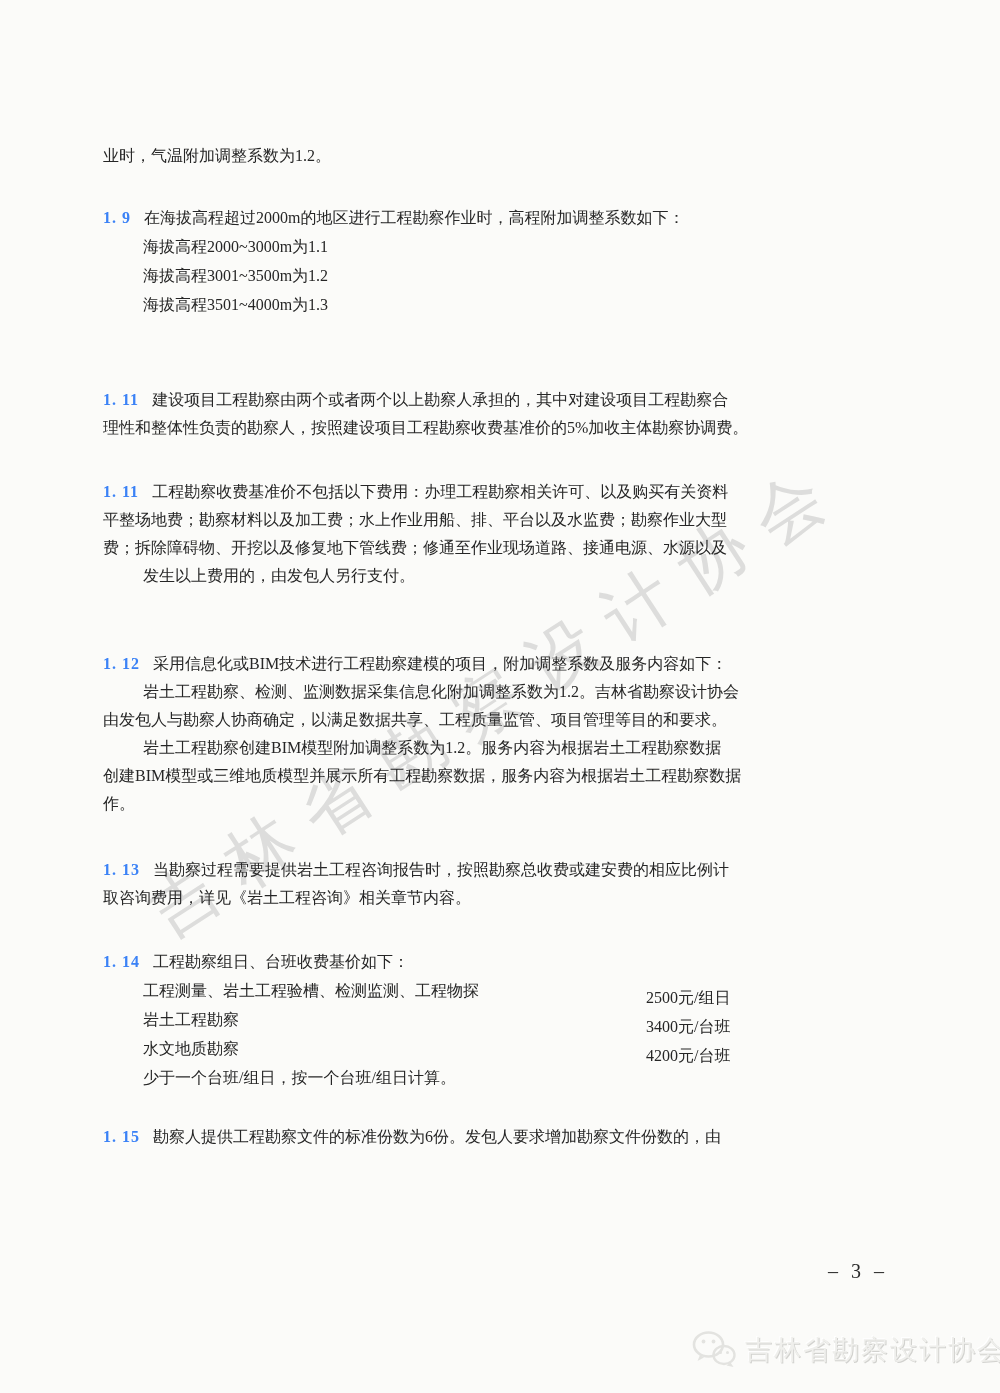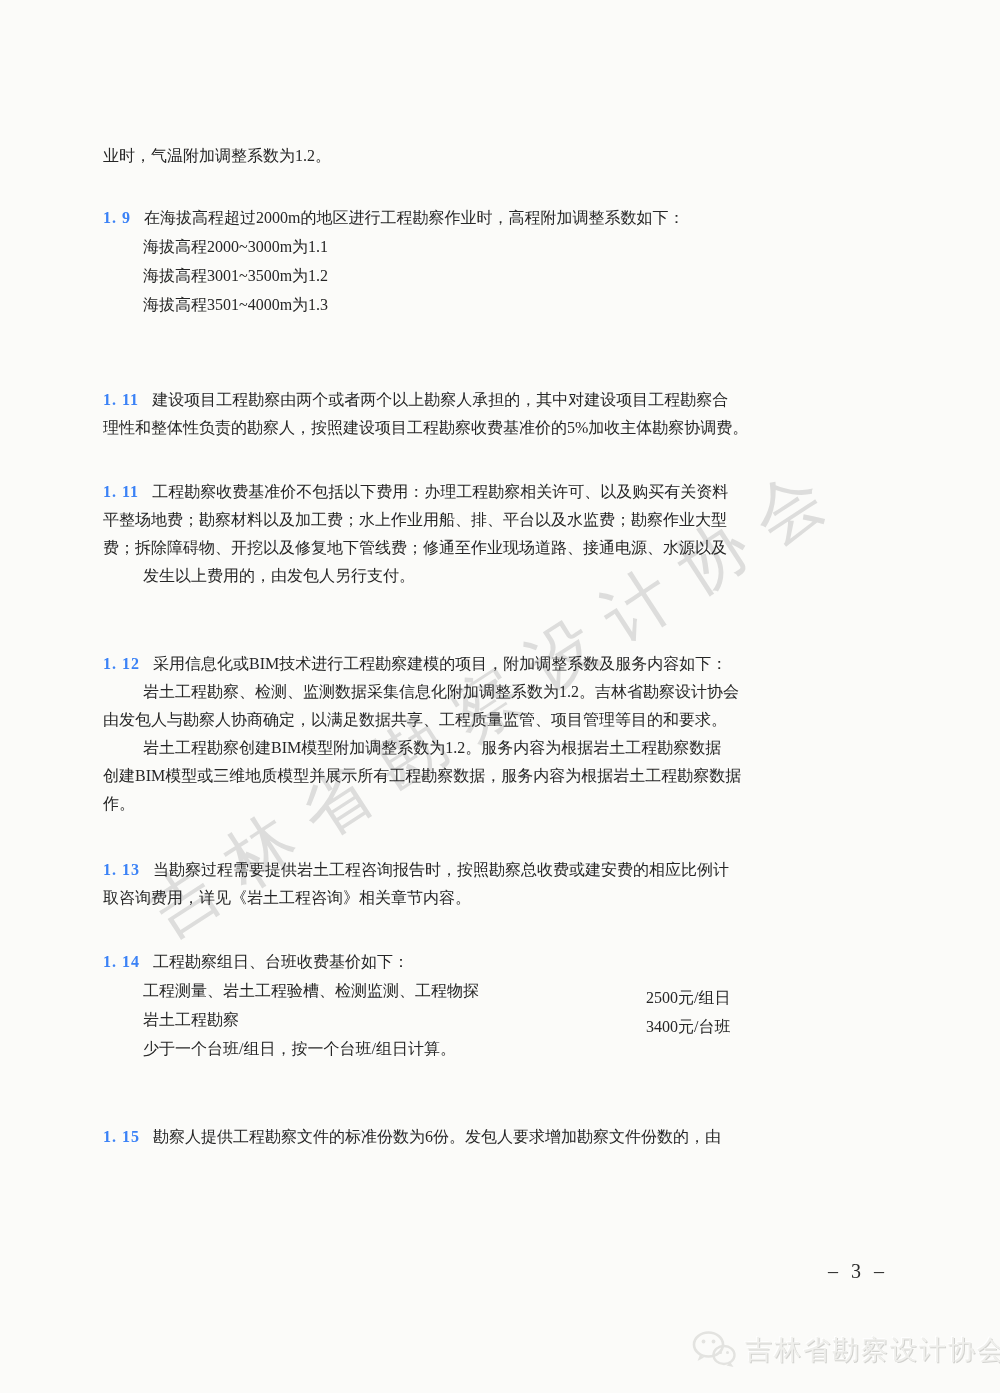--- a/index.html
+++ b/index.html
@@ -112,20 +112,21 @@
 
   <div class="para" style="top:856px">
     <span class="line"><b class="num">1. 13</b><span>当勘察过程需要提供岩土工程咨询报告时，按照勘察总收费或建安费的相应比例计</span></span>
     <span class="line">取咨询费用，详见《岩土工程咨询》相关章节内容。</span>
   </div>
 
   <div class="para lh29" style="top:947px">
     <span class="line"><b class="num">1. 14</b><span>工程勘察组日、台班收费基价如下：</span></span>
     <span class="line indent fee"><span>工程测量、岩土工程验槽、检测监测、工程物探</span><span class="price">2500元/组日</span></span>
     <span class="line indent fee"><span>岩土工程勘察</span><span class="price">3400元/台班</span></span>
+    <span class="line indent fee"><span>水文地质勘察</span><span class="price">4200元/台班</span></span>
     <span class="line indent fee"><span>少于一个台班/组日，按一个台班/组日计算。</span><span class="price"></span></span>
   </div>
 
   <div class="para" style="top:1123px">
     <span class="line"><b class="num">1. 15</b><span>勘察人提供工程勘察文件的标准份数为6份。发包人要求增加勘察文件份数的，由</span></span>
   </div>
 
 
   <div class="page-num">– 3 –</div>
 

